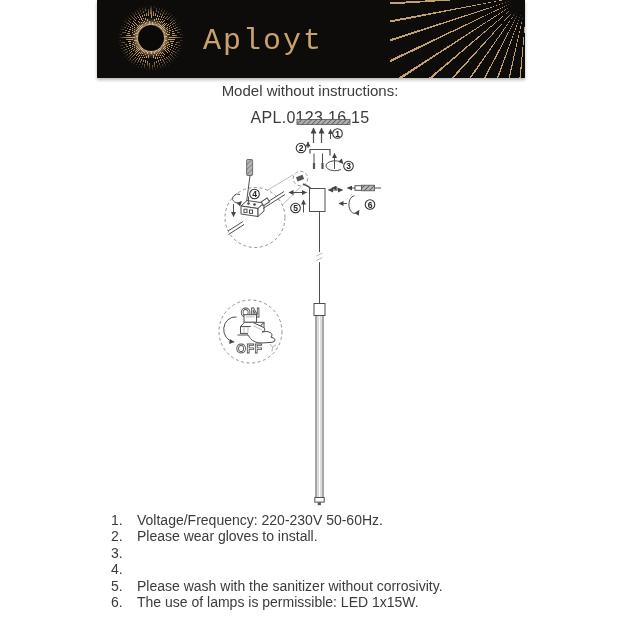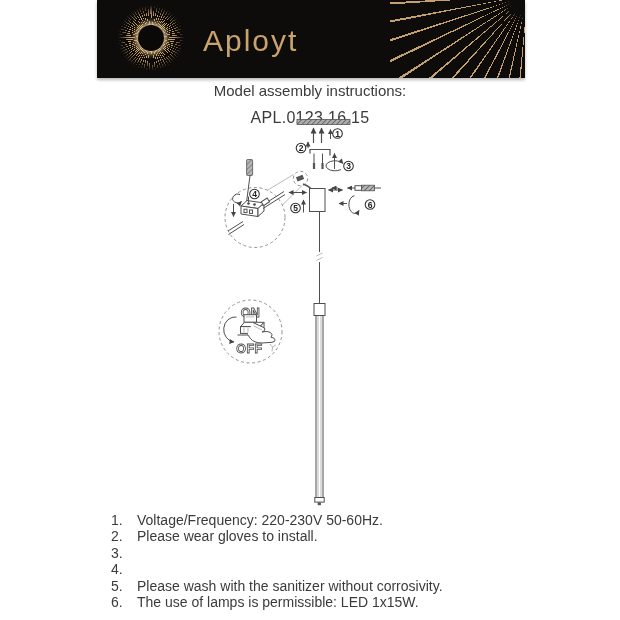--- a/index.html
+++ b/index.html
@@ -8,21 +8,21 @@
 
   
   .hdr{position:absolute;left:97px;top:0;width:428px;height:78px;background:#0e0c0a;
        overflow:hidden;box-shadow:0 2px 3px rgba(0,0,0,.28);}
   .burst{position:absolute;left:21px;top:5px;width:66px;height:66px;border-radius:50%;
        background:repeating-conic-gradient(from 0deg,rgba(203,163,110,.95) 0deg 1.4deg,transparent 1.4deg 5.2deg);
        -webkit-mask:radial-gradient(closest-side,#000 0 68%,rgba(0,0,0,.55) 82%,transparent 100%);
        mask:radial-gradient(closest-side,#000 0 68%,rgba(0,0,0,.55) 82%,transparent 100%);}
   .burst::after{content:"";position:absolute;inset:20px;border-radius:50%;background:#0b0908;
        box-shadow:0 0 5px 3px rgba(230,196,145,.9);}
-  .brand{position:absolute;left:106px;top:24px;font-size:30px;letter-spacing:2px;color:#c9a26e;font-weight:400;}
+  .brand{position:absolute;left:106px;top:24px;font-size:30px;letter-spacing:2px;color:#c9a26e;font-weight:400;font-family:Liberation Mono, monospace;}
   .rays{position:absolute;right:0;top:0;width:135px;height:78px;
        background:repeating-conic-gradient(from 96deg at 102% -6%,rgba(207,168,118,.95) 0deg .9deg,transparent .9deg 7.4deg);
        -webkit-mask:radial-gradient(circle at 100% 0,transparent 0 9%,#000 16%);
        mask:radial-gradient(circle at 100% 0,transparent 0 9%,#000 16%);}
 
   
   .title-wrap{position:absolute;left:0;top:83px;width:620px;text-align:center;}
   .t-head{font-size:15px;line-height:15px;font-weight:500;}
   .t-model{font-size:16px;line-height:16px;font-weight:500;margin-top:12px;letter-spacing:.3px;}
 
@@ -47,21 +47,21 @@
 
 <div class="page">
 
   <div class="hdr">
     <div class="burst"></div>
     <div class="brand">Aployt</div>
     <div class="rays"></div>
   </div>
 
   <div class="title-wrap">
-    <div class="t-head">Model assembly instructions:</div>
+    <div class="t-head">Model without instructions:</div>
     <div class="t-model">APL.0123.16.15</div>
   </div>
 
   <svg class="diag" viewBox="0 0 620 620">
     <defs>
       <marker id="ah" viewBox="0 0 10 10" refX="9" refY="5" markerWidth="6" markerHeight="5" orient="auto-start-reverse">
         <path d="M0,0 L10,5 L0,10 Z" fill="#444"></path>
       </marker>
       <pattern id="hatch" width="3.5" height="3.5" patternUnits="userSpaceOnUse" patternTransform="rotate(45)">
         <line x1="0" y1="0" x2="0" y2="3.5" stroke="#4a4a4a" stroke-width="1.3"></line>

